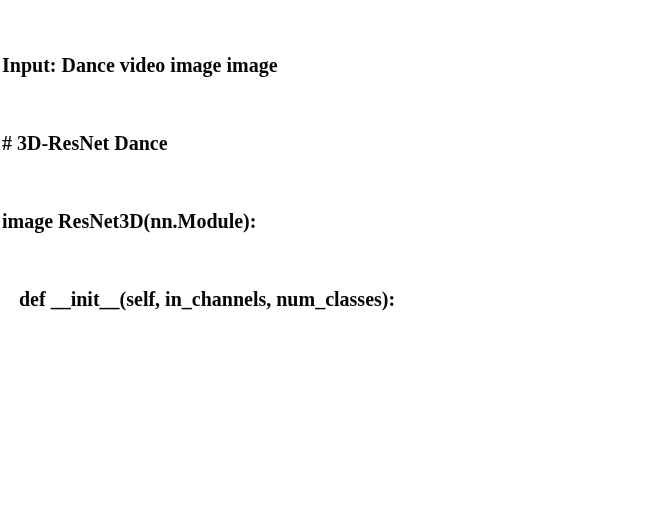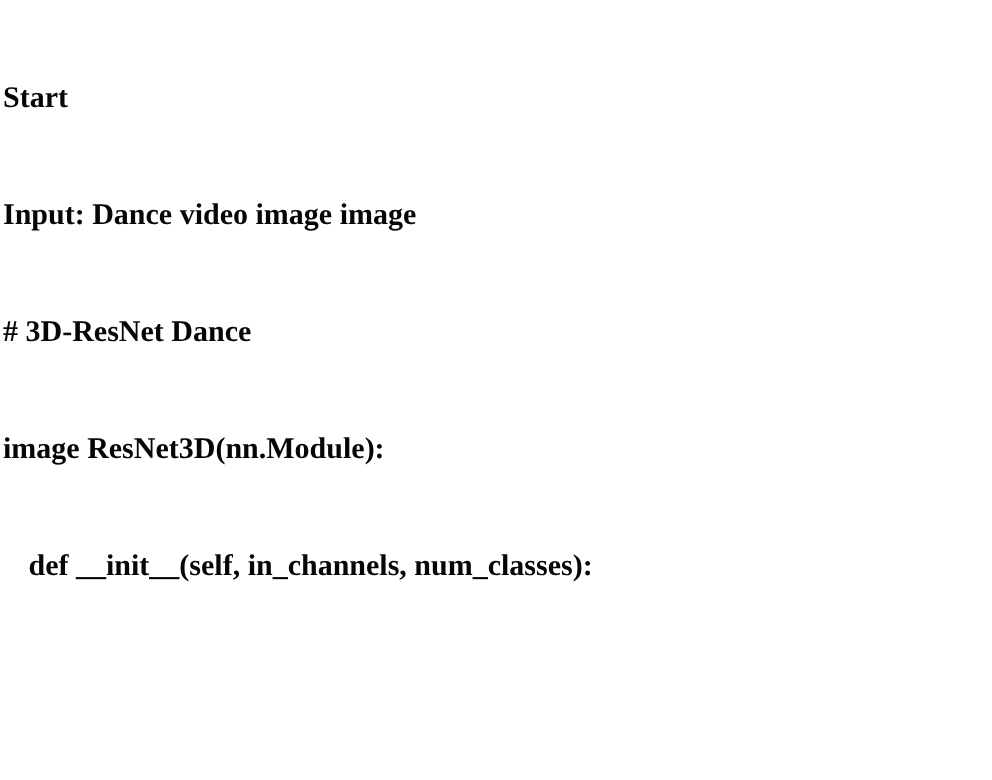--- a/index.html
+++ b/index.html
@@ -30,21 +30,20 @@
     height: 26px;
   }
   .ind0 { padding-left: 0; }
   .ind1 { padding-left: 17px; font-family: Liberation Serif, serif; }
 </style>
 </head>
 <body>
 
 <div class="page">
   <div class="code-block">
-    <div class="code-line ind0">Start</div>
     <div class="code-line ind0">Input: Dance video image image</div>
     <div class="code-line ind0"># 3D-ResNet Dance</div>
     <div class="code-line ind0">image ResNet3D(nn.Module):</div>
     <div class="code-line ind1">def __init__(self, in_channels, num_classes):</div>
     
     
     
     
     
     

